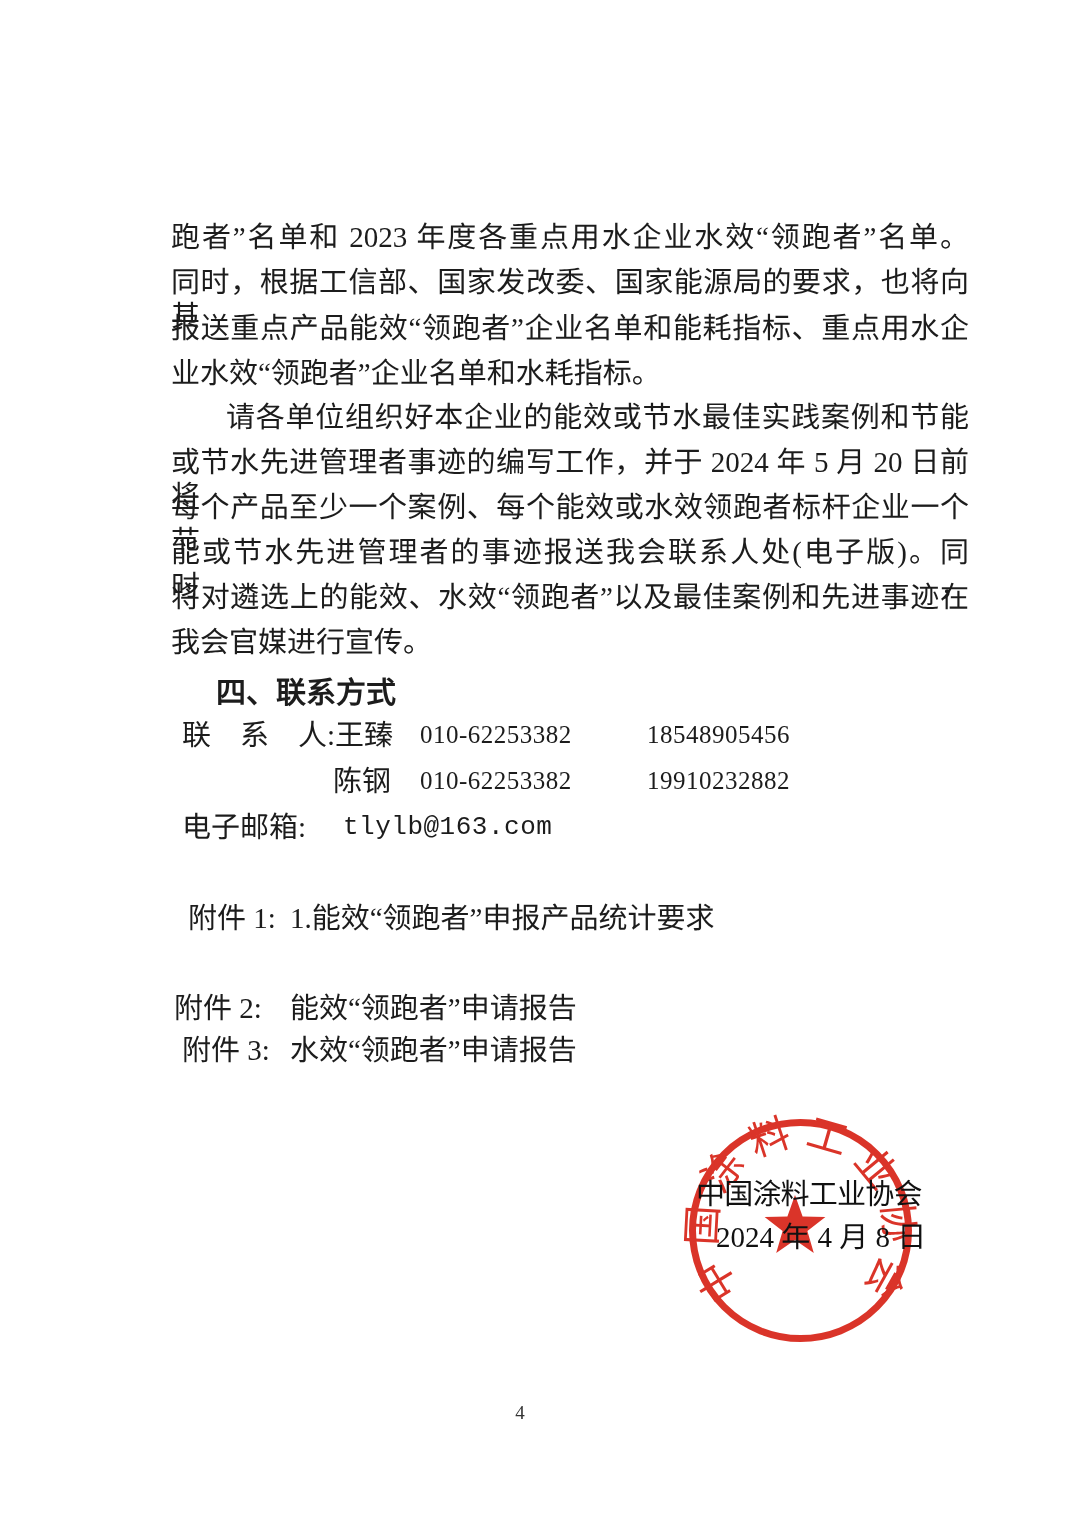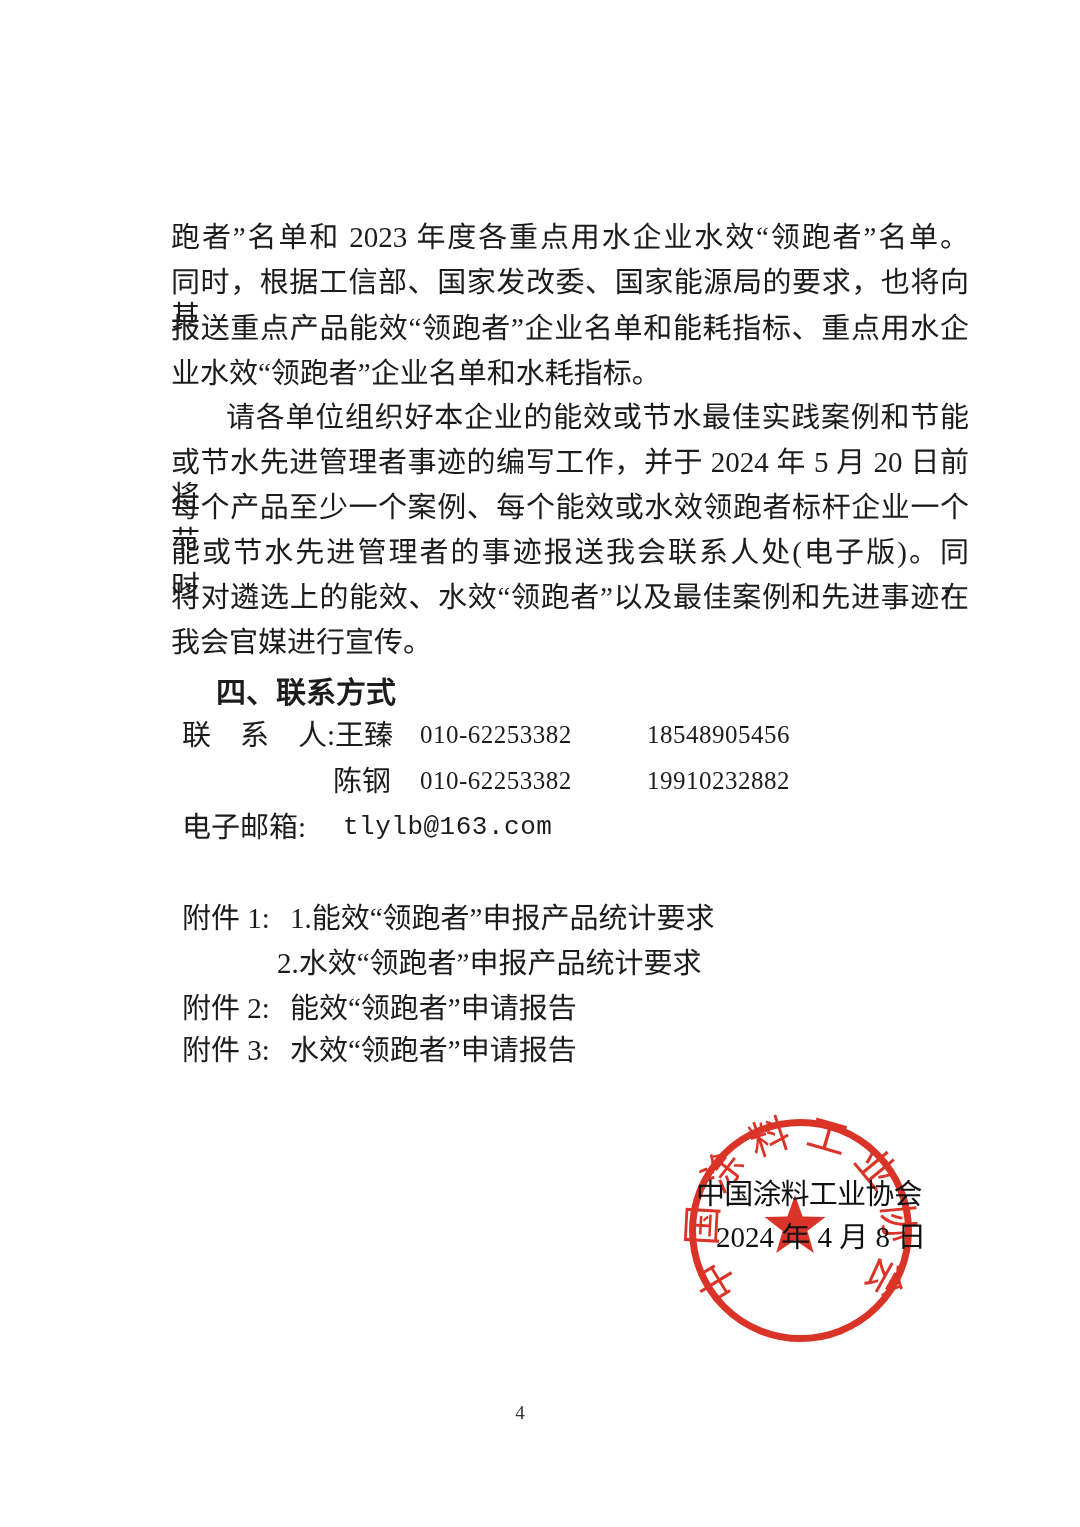--- a/index.html
+++ b/index.html
@@ -77,28 +77,25 @@
     <span class="num" style="left:420px">010-62253382</span>
     <span class="num" style="left:647px">19910232882</span>
   </div>
 
   <div class="row" style="top:810px">
     <span style="left:182px">电子邮箱:</span>
     <span class="email" style="left:327px">tlylb@163.com</span>
   </div>
 
   <div class="row" style="top:901px">
-    <span style="left:182px">附件 1:</span>
+    <span style="left:188px">附件 1:</span>
     <span style="left:290px">1.能效“领跑者”申报产品统计要求</span>
   </div>
-  <div class="row" style="top:946px">
-    <span style="left:277px">2.水效“领跑者”申报产品统计要求</span>
-  </div>
   <div class="row" style="top:991px">
-    <span style="left:182px">附件 2:</span>
+    <span style="left:174px">附件 2:</span>
     <span style="left:290px">能效“领跑者”申请报告</span>
   </div>
   <div class="row" style="top:1033px">
     <span style="left:182px">附件 3:</span>
     <span style="left:290px">水效“领跑者”申请报告</span>
   </div>
 
   <svg class="seal" style="left:683px;top:1113px;width:235px;height:235px" viewBox="0 0 235 235" xmlns="http://www.w3.org/2000/svg">
     <circle cx="117.5" cy="117.5" r="108" fill="none" stroke="#d92a1e" stroke-width="7"></circle>
     <path id="sealArc" d="M 58.1 176.9 A 84 84 0 1 1 176.9 176.9" fill="none"></path>

